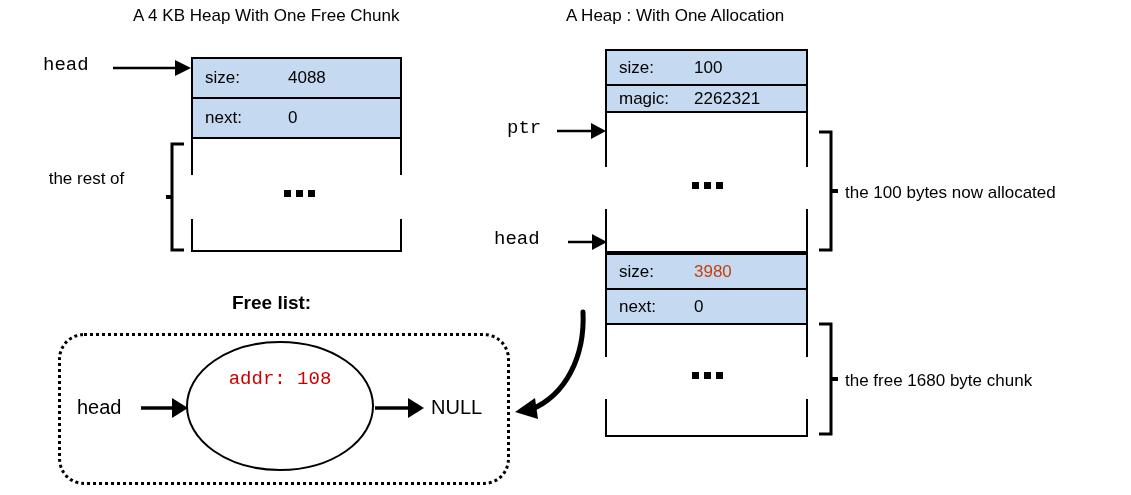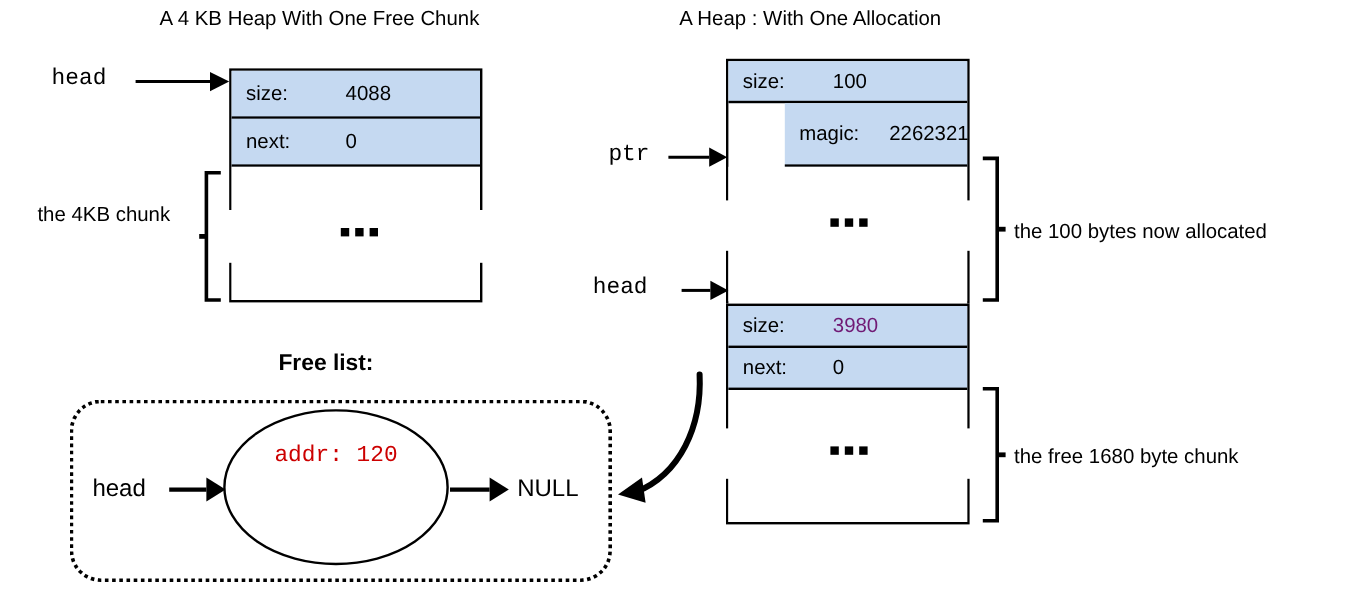--- a/index.html
+++ b/index.html
@@ -62,21 +62,21 @@
     font-size: 17px;
     white-space: nowrap;
   }
   .row-val {
     position: absolute;
     top: 50%;
     transform: translateY(-50%);
     font-size: 17px;
     white-space: nowrap;
   }
-  .row-val.red { color: #701a75; }
+  .row-val.red { color: #c2410c; }
 
   
   .ellipsis-dots {
     display: flex;
     gap: 5px;
   }
   .ellipsis-dots i {
     display: block;
     width: 7px;
     height: 7px;
@@ -154,33 +154,33 @@
     <i></i>
     <i></i>
 </div>
 
 <svg class="abs" style="left:166px; top:142px;" width="22" height="112">
   <path d="M18 2 L6 2 L6 108 L18 108" stroke="#000" stroke-width="3" fill="none"></path>
   <line x1="0" y1="55" x2="6" y2="55" stroke="#000" stroke-width="4"></line>
 </svg>
 
 <div class="abs annot center" style="left:14px; top:166px; width:145px;">
-  <div>the 4KB chunk</div>
+  <div>the rest of</div>
 </div>
 
 <div class="abs diagram-title" style="left:566px; top:6px;">A Heap : With One Allocation</div>
 
 <div class="abs heap-box" style="left:605px; top:49px; width:203px; height:204px;">
 
   <div class="heap-row" style="height:35px;">
     <span class="row-key">size:</span>
     <span class="row-val" style="left:87px;">100</span>
   </div>
 
-  <div class="heap-row" style="height:53px;margin-left:47px;">
+  <div class="heap-row" style="height:27px;">
     <span class="row-key">magic:</span>
     <span class="row-val" style="left:87px;">2262321</span>
   </div>
 
   <div class="heap-row plain nobottom" style="height:130px;"></div>
 </div>
 
 <div class="abs border-gap" style="left:603px; top:167px; width:5px; height:42px;"></div>
 <div class="abs border-gap" style="left:805px; top:167px; width:5px; height:42px;"></div>
 
@@ -251,21 +251,21 @@
 <svg class="abs" style="left:141px; top:396px;" width="48" height="24">
   <line x1="0" y1="12" x2="31" y2="12" stroke="#000" stroke-width="3.5"></line>
   <polygon points="31,2 47,12 31,22" fill="#000"></polygon>
 </svg>
 
 <svg class="abs" style="left:185px; top:340px;" width="190" height="132">
   <ellipse cx="95" cy="66" rx="93" ry="64" fill="#ffffff" stroke="#000" stroke-width="2"></ellipse>
 </svg>
 
 <div class="abs node-text" style="left:185px; top:367px; width:190px;">
-  <div>addr: 120</div>
+  <div>addr: 108</div>
 </div>
 
 <svg class="abs" style="left:375px; top:396px;" width="50" height="24">
   <line x1="0" y1="12" x2="33" y2="12" stroke="#000" stroke-width="3.5"></line>
   <polygon points="33,2 49,12 33,22" fill="#000"></polygon>
 </svg>
 
 <div class="abs plain-label" style="left:431px; top:396px;">NULL</div>
 
 <svg class="abs" style="left:505px; top:300px;" width="100" height="125">

